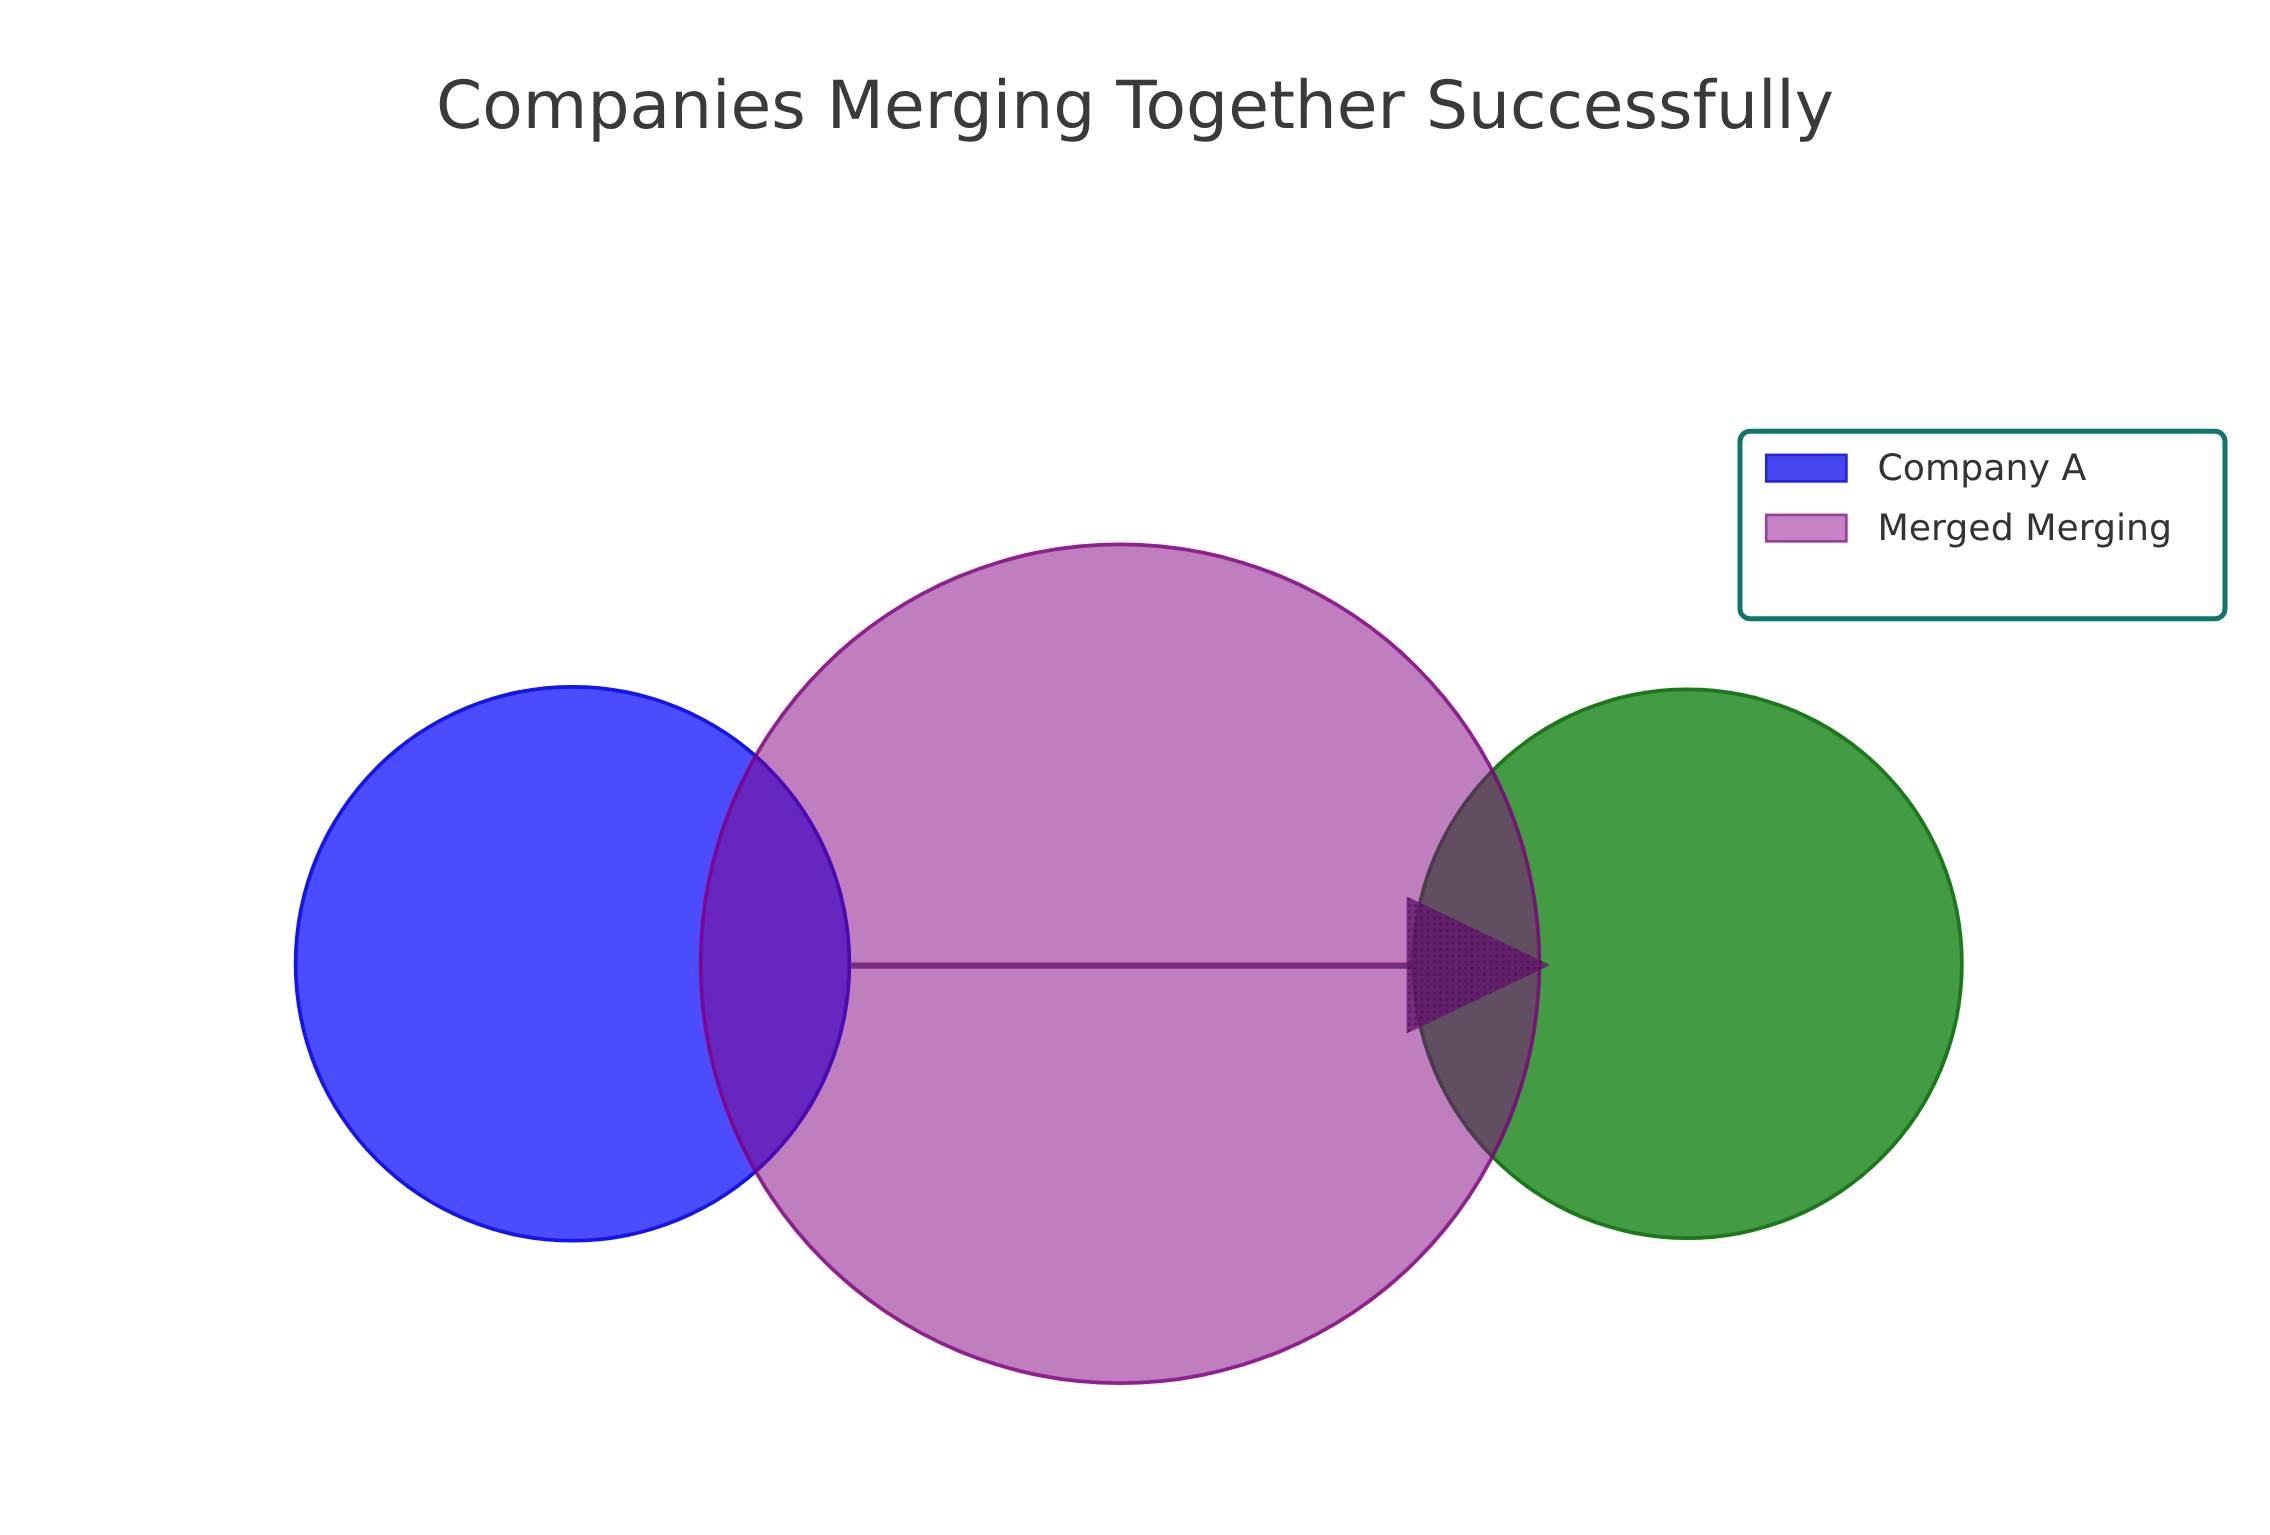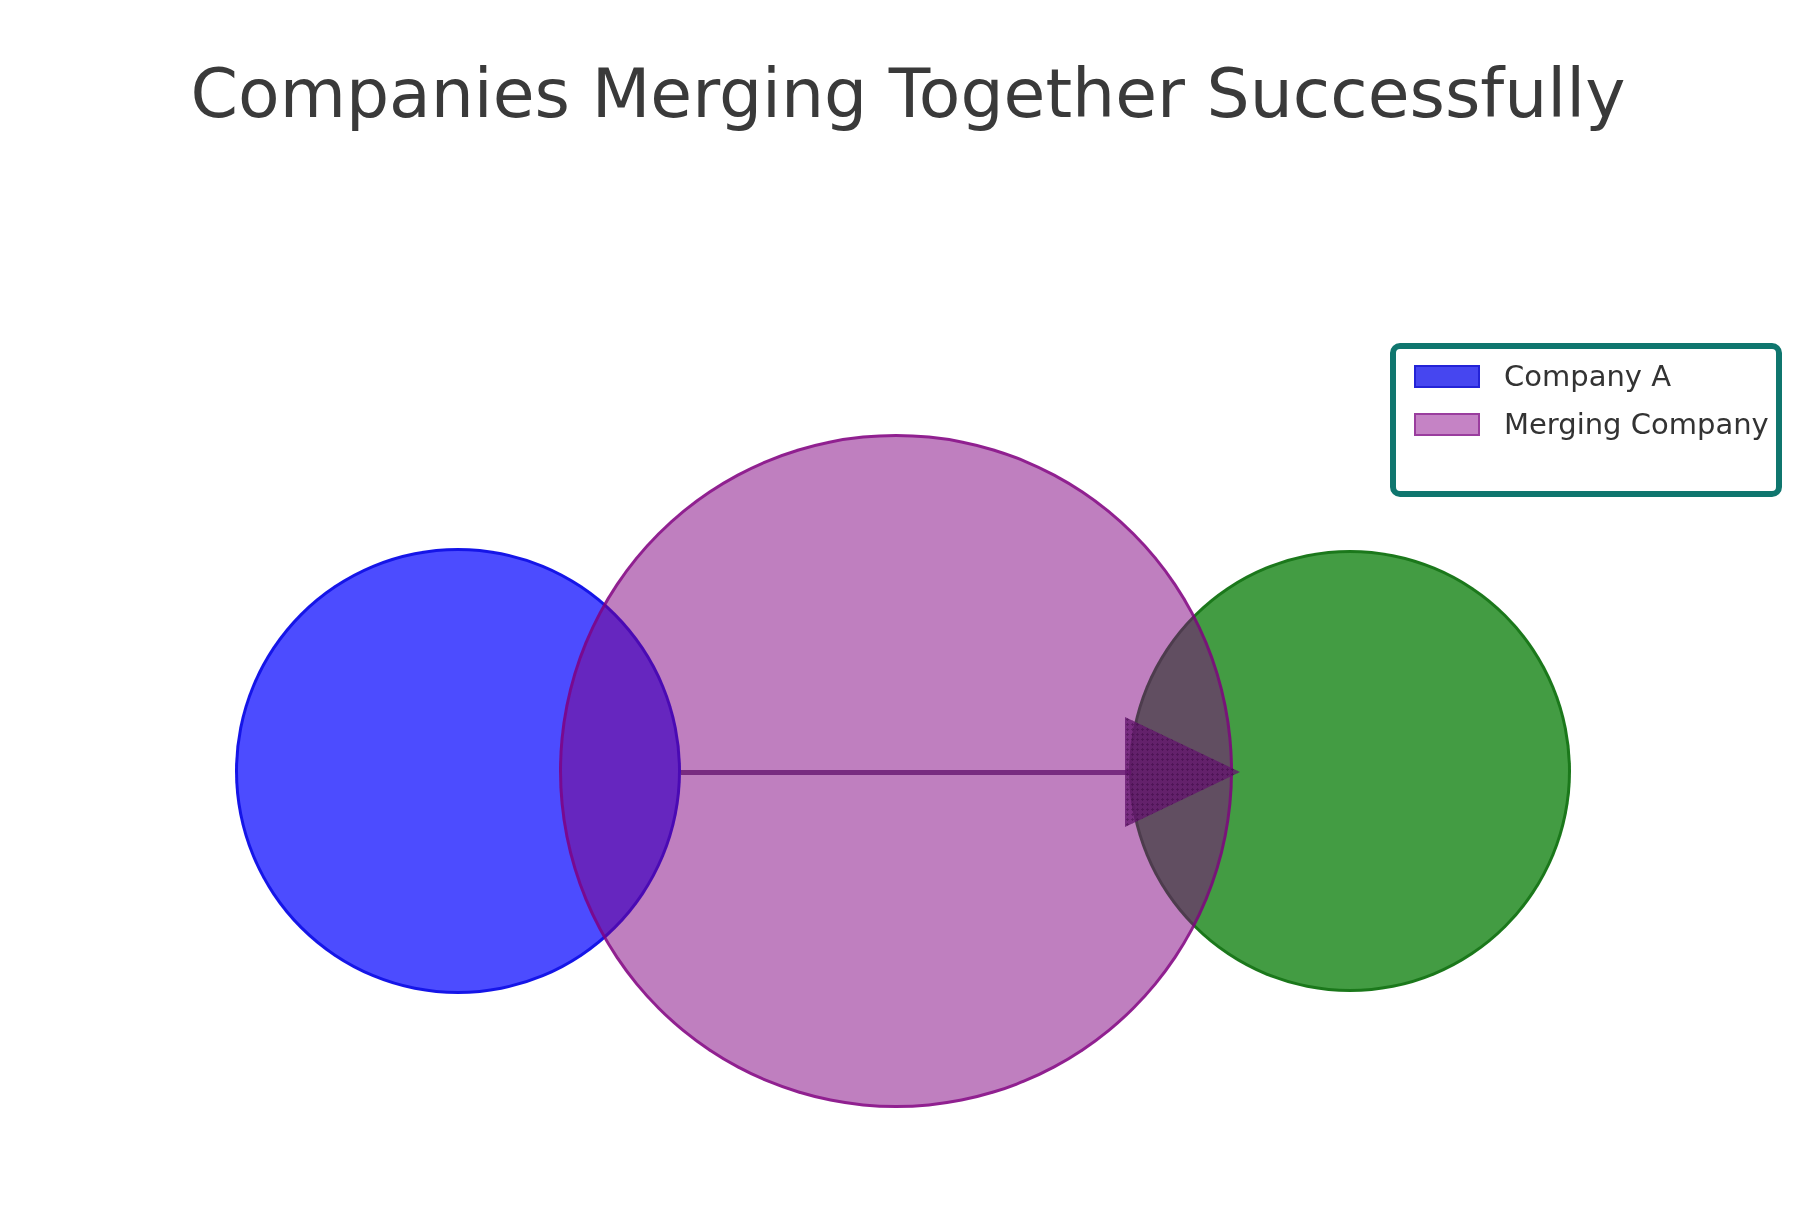--- a/index.html
+++ b/index.html
@@ -13,21 +13,21 @@
     height: 1228px;
     background: #ffffff;
     overflow: hidden;
   }
   .figure-title {
     position: absolute;
     top: 54px;
     left: 0;
     width: 100%;
     text-align: center;
-    font-size: 68px;
+    font-size: 53px;
     color: #3a3a3a;
     z-index: 4;
   }
   .circle {
     position: absolute;
     border-radius: 50%;
     box-sizing: border-box;
   }
   .arrow-line {
     position: absolute;
@@ -40,21 +40,21 @@
     background-size: 5px 5px;
   }
   .legend {
     position: absolute;
     left: 1390px;
     top: 343px;
     width: 392px;
     height: 154px;
     box-sizing: border-box;
     background: #ffffff;
-    border: 6px solid #0f766e;
+    border: 4px solid #0f766e;
     border-radius: 10px;
     padding: 3px 10px;
     z-index: 5;
   }
   .legend-row {
     display: flex;
     align-items: center;
     height: 48px;
   }
   .legend-swatch {
@@ -87,17 +87,17 @@
   <div class="arrow-line" style="left: 681px; top: 769.5px; width: 450px; height: 5px; background-color: rgba(100, 20, 110, 0.78);"></div>
   <div class="arrow-head" style="left: 1125px; top: 717px; width: 115px; height: 110px; background-color: rgba(100, 20, 110, 0.78); clip-path: polygon(0px 0px, 100% 50%, 0px 100%);"></div>
 
   <div class="legend">
     <div class="legend-row">
       <span class="legend-swatch" style="background-color: rgb(70, 70, 240); border-color: rgb(35, 35, 215);"></span>
       <span class="legend-label">Company A</span>
     </div>
     <div class="legend-row">
       <span class="legend-swatch" style="background-color: rgb(197, 131, 197); border-color: rgb(154, 61, 158);"></span>
-      <span class="legend-label">Merging Company</span>
+      <span class="legend-label">Merged Merging</span>
     </div>
   </div>
 
 </div>
 
 </body></html>

